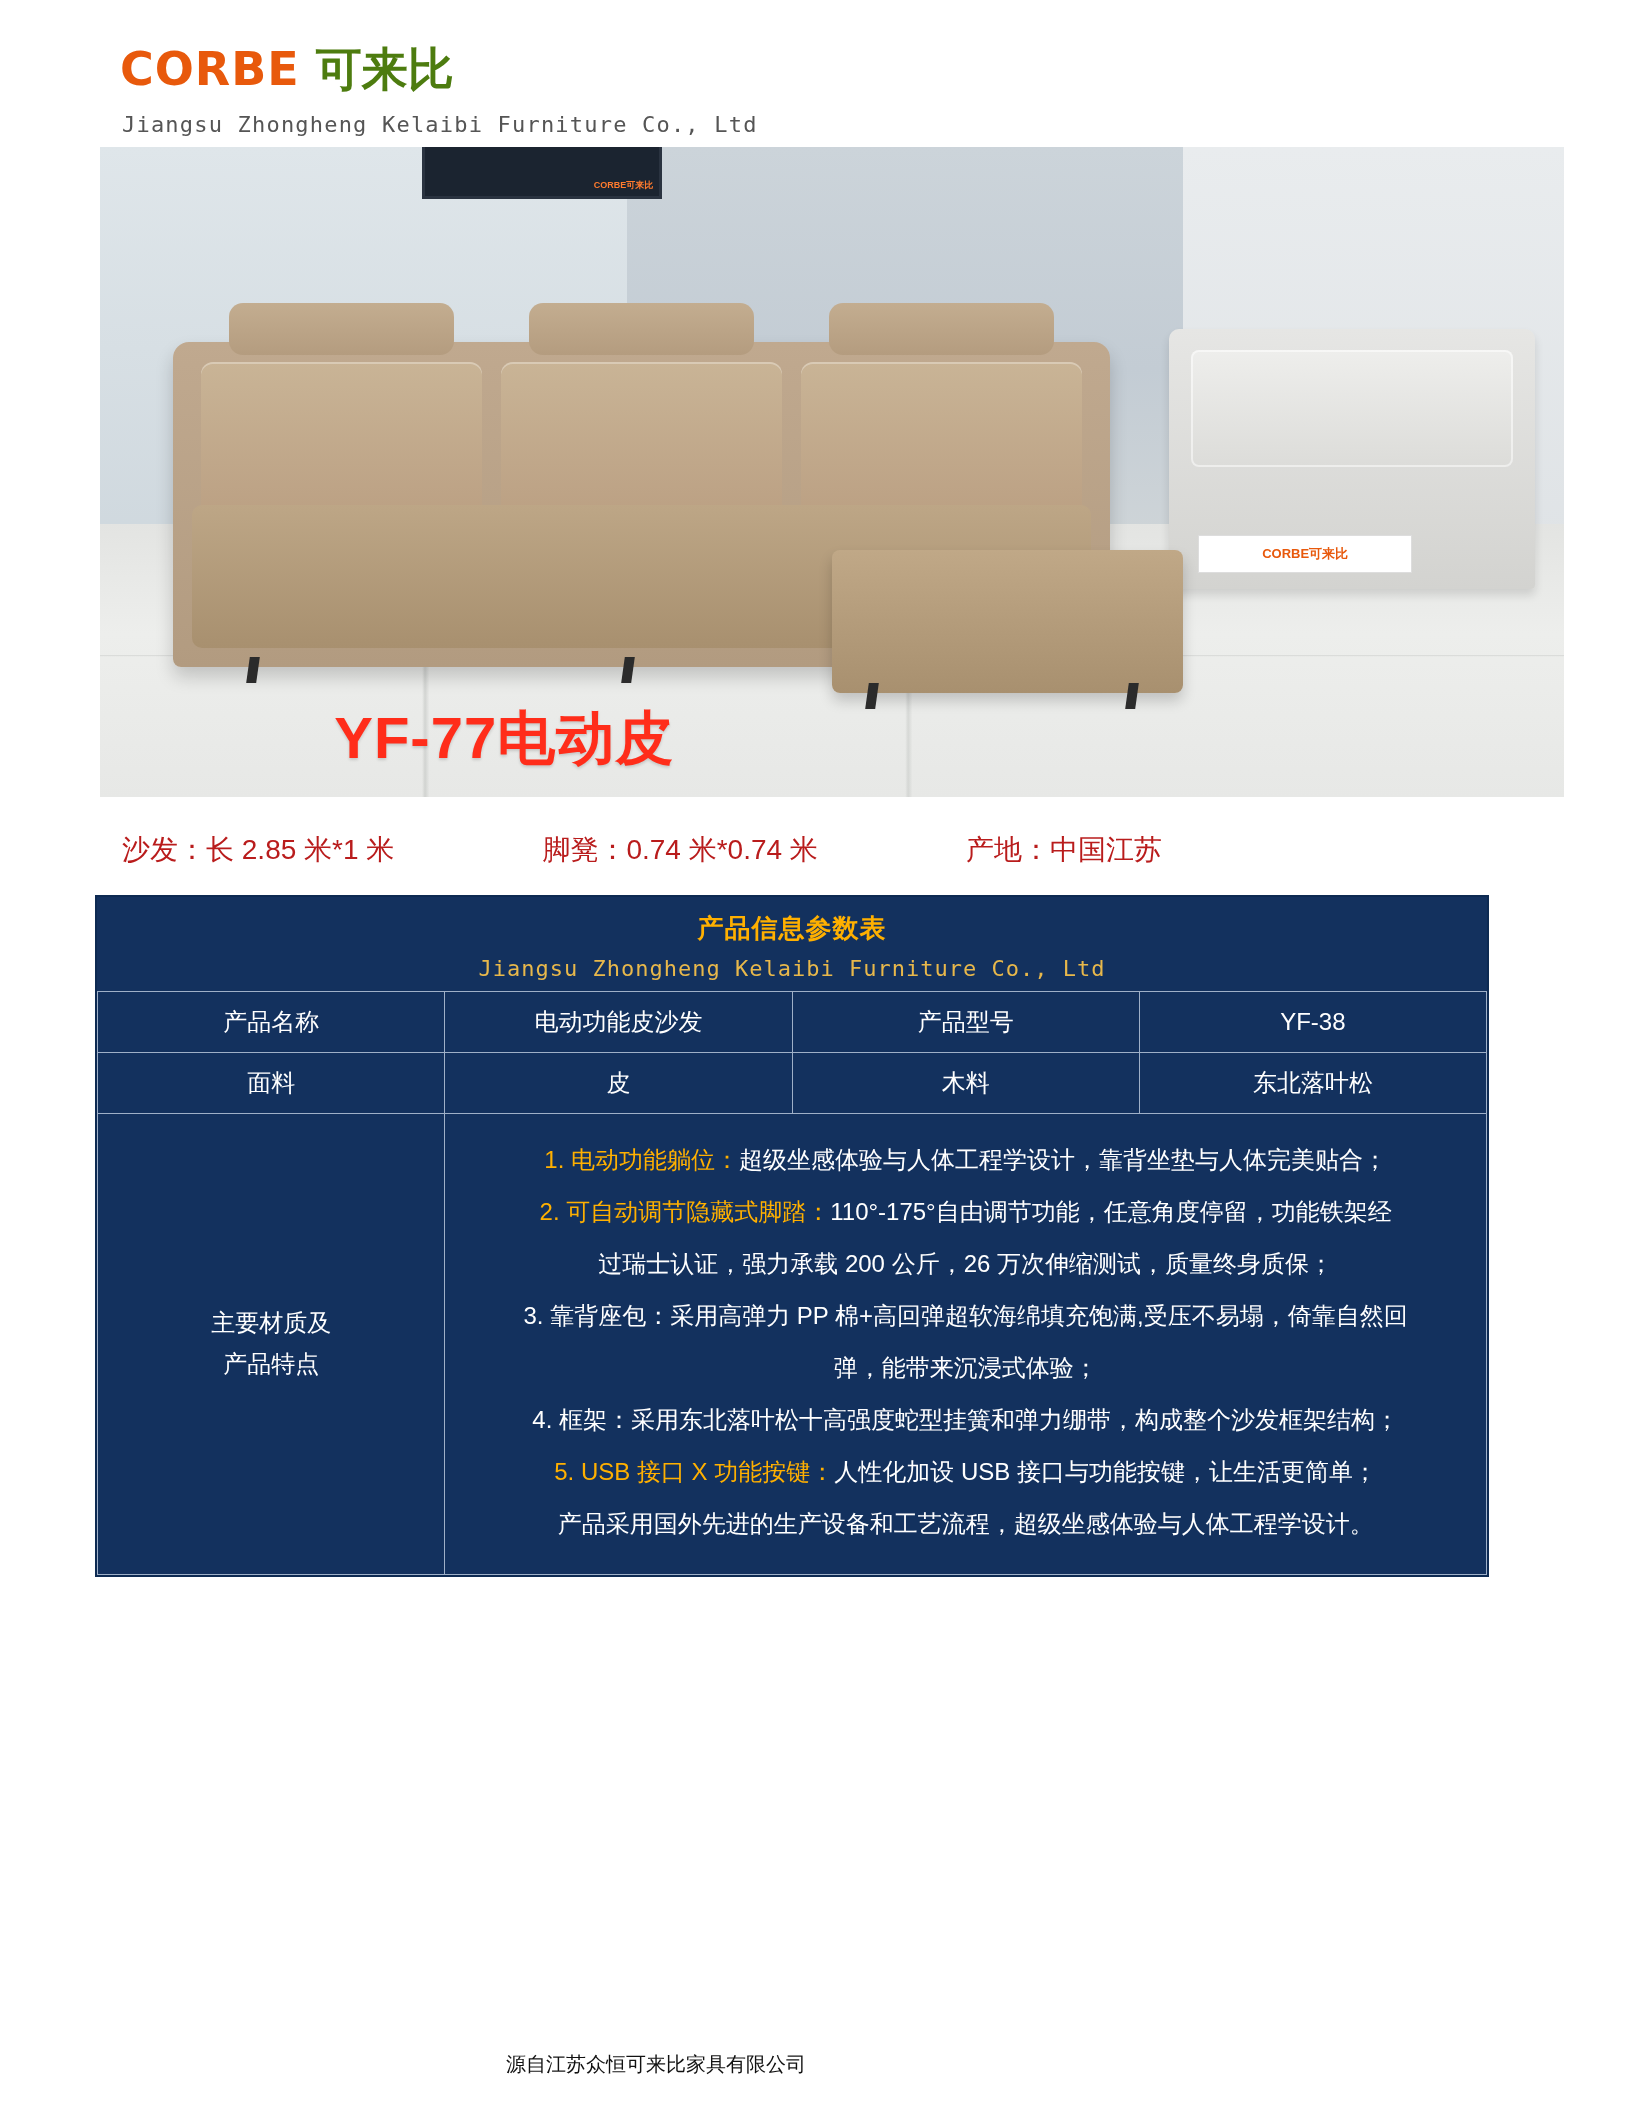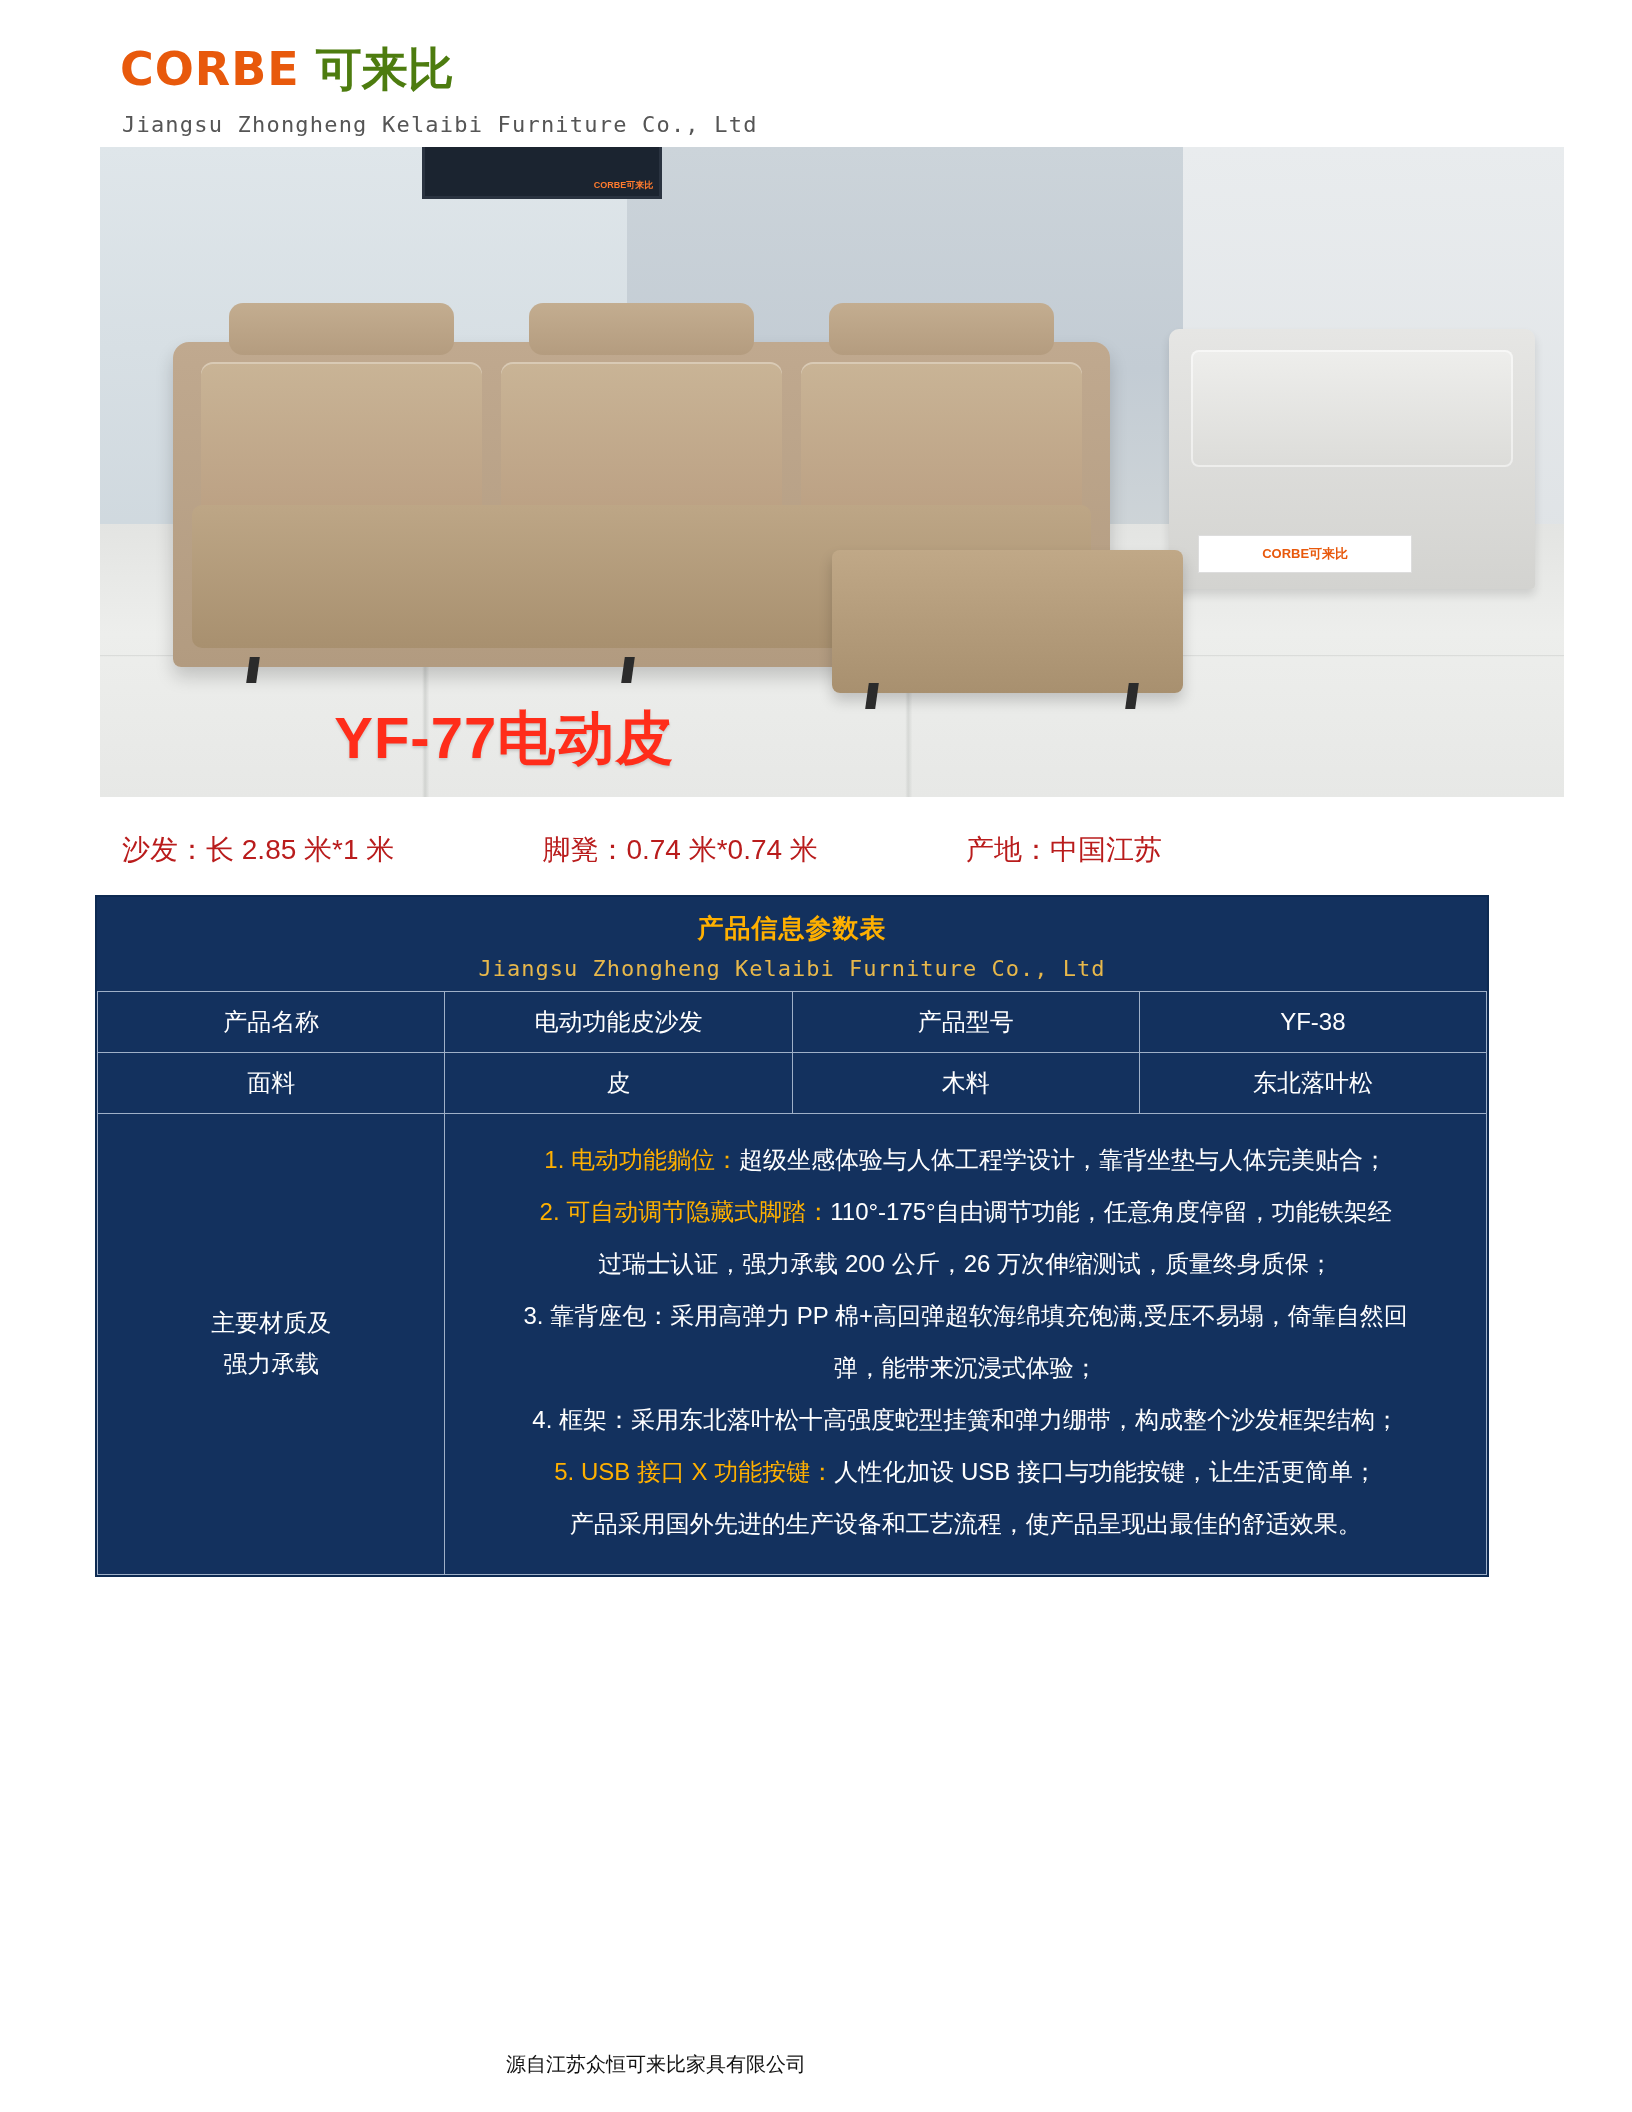--- a/index.html
+++ b/index.html
@@ -372,21 +372,21 @@
       </tr>
       <tr>
         <td class="label-cell">面料</td>
         <td>皮</td>
         <td class="model-label">木料</td>
         <td>东北落叶松</td>
       </tr>
       <tr>
         <td class="side-label">
           <div>主要材质及</div>
-          <div>强力承载</div>
+          <div>产品特点</div>
         </td>
         <td colspan="3" class="features-cell">
           <div class="feat-line">
             <span class="hl">1. 电动功能躺位：</span><span>超级坐感体验与人体工程学设计，靠背坐垫与人体完美贴合；</span>
           </div>
           <div class="feat-line">
             <span class="hl">2. 可自动调节隐藏式脚踏：</span><span>110°-175°自由调节功能，任意角度停留，功能铁架经</span>
           </div>
           <div class="feat-line">
             <span>过瑞士认证，强力承载 200 公斤，26 万次伸缩测试，质量终身质保；</span>
@@ -397,21 +397,21 @@
           <div class="feat-line">
             <span>弹，能带来沉浸式体验；</span>
           </div>
           <div class="feat-line">
             <span>4. 框架：采用东北落叶松十高强度蛇型挂簧和弹力绷带，构成整个沙发框架结构；</span>
           </div>
           <div class="feat-line">
             <span class="hl">5. USB 接口 X 功能按键：</span><span>人性化加设 USB 接口与功能按键，让生活更简单；</span>
           </div>
           <div class="feat-line">
-            <span>产品采用国外先进的生产设备和工艺流程，使产品呈现出最佳的舒适效果。</span>
+            <span>产品采用国外先进的生产设备和工艺流程，超级坐感体验与人体工程学设计。</span>
           </div>
         </td>
       </tr>
     </tbody>
       </table>
   </div>
 
   <div class="footer">源自江苏众恒可来比家具有限公司</div>
 
 </div>

